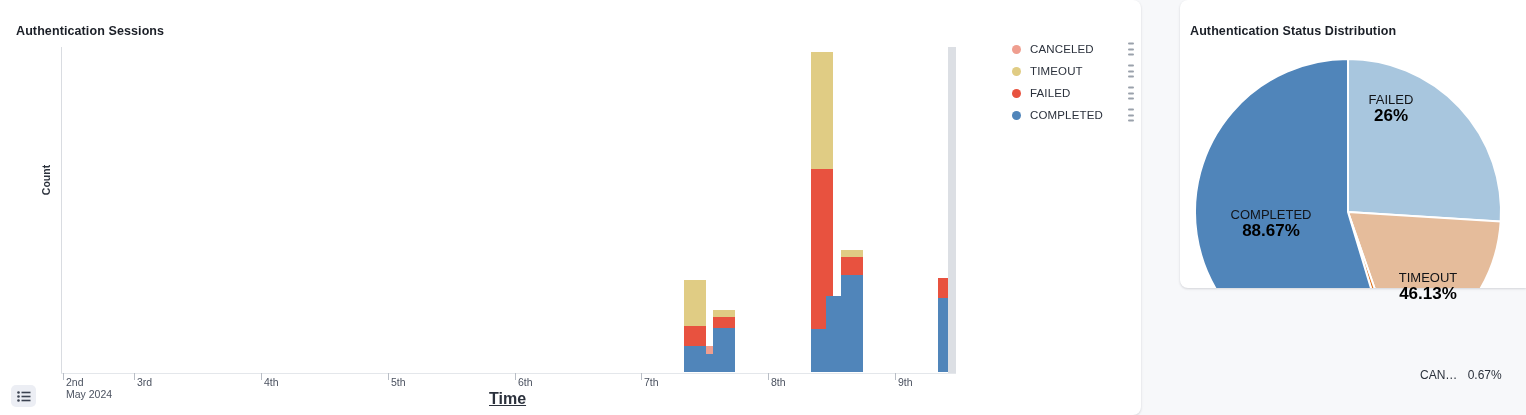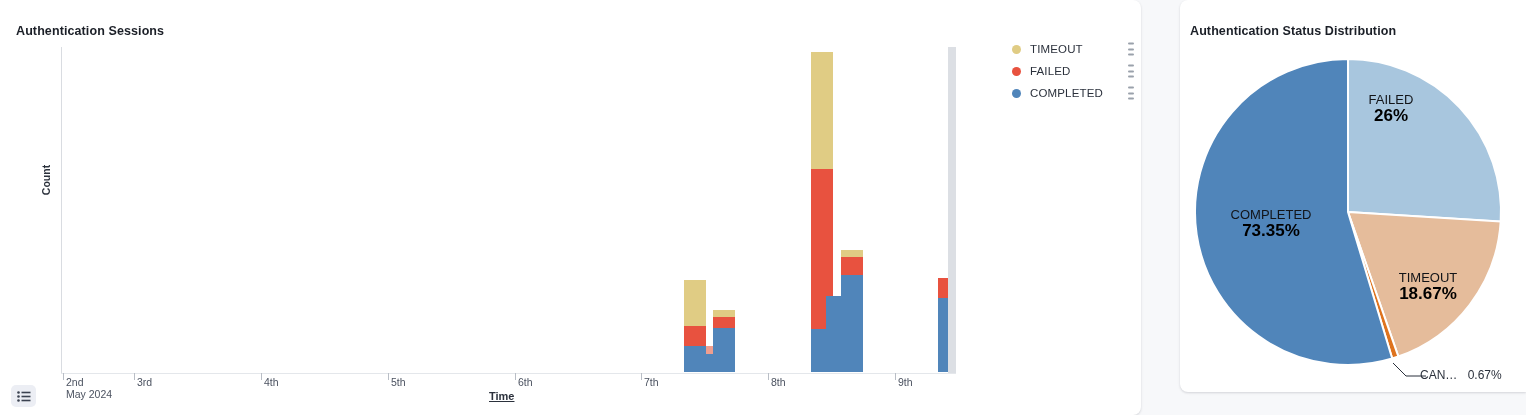--- a/index.html
+++ b/index.html
@@ -18,21 +18,21 @@
 
   
   .panel {
     position: absolute;
     background: #ffffff;
     border-radius: 8px;
     box-shadow: 0 1px 3px rgba(16,24,40,.10), 0 1px 2px rgba(16,24,40,.06);
     overflow: hidden;
   }
   #panel-sessions { left: 0px;    top: 0px; width: 1141px; height: 415px; border-radius: 0 8px 8px 0; }
-  #panel-pie      { left: 1180px; top: 0px; width: 346px;  height: 392px; border-radius: 8px 0 0 8px; }
+  #panel-pie      { left: 1180px; top: 0px; width: 346px;  height: 288px; border-radius: 8px 0 0 8px; }
 
   .panel-title {
     position: absolute;
     top: 6px;
     font-size: 12.5px;
     font-weight: bold;
     color: #1b1f27;
     letter-spacing: .1px;
     white-space: nowrap;
     margin-top: 18px;
@@ -104,21 +104,21 @@
     font-weight: bold;
     color: #2b313c;
     transform: rotate(-90deg);
     transform-origin: center center;
     white-space: nowrap;
   }
   #xlabel {
     position: absolute;
     left: 489px;
     top: 390px;
-    font-size: 11px;
+    font-size: 16px;
     font-weight: bold;
     color: #2b313c;
     white-space: nowrap;
     text-decoration: underline;
   }
 
   
   #legend {
     position: absolute;
     left: 1012px;
@@ -275,20 +275,29 @@
           <div class="tick" style="left: 895px;"></div>
           <div class="tick-label" style="left: 898px;">9th</div>
         </div>
     </div>
 
     <div id="ylabel">Count</div>
     <div id="xlabel">Time</div>
 
     <div id="legend">
         <div class="legend-row">
+          <span class="legend-dot" style="background: rgb(239, 158, 143);"></span>
+          <span class="legend-text">CANCELED</span>
+          <span class="legend-menu">
+            <i></i>
+            <i></i>
+            <i></i>
+          </span>
+        </div>
+        <div class="legend-row">
           <span class="legend-dot" style="background: rgb(224, 204, 132);"></span>
           <span class="legend-text">TIMEOUT</span>
           <span class="legend-menu">
             <i></i>
             <i></i>
             <i></i>
           </span>
         </div>
         <div class="legend-row">
           <span class="legend-dot" style="background: rgb(232, 82, 63);"></span>
@@ -330,28 +339,28 @@
           <path d="M 160 157 L 312.6996566737822 166.58200666400512 A 153 153 0 0 1 210.32688481611515 301.4860016219754 Z" fill="#e5bc9b" stroke="#ffffff" stroke-width="2"></path>
           <path d="M 160 157 L 210.32688481611515 301.4860016219754 A 153 153 0 0 1 204.20223348690362 303.47580876980766 Z" fill="#de731e" stroke="#ffffff" stroke-width="2"></path>
           <path d="M 160 157 L 204.20223348690362 303.47580876980766 A 153 153 0 1 1 159.99999999999997 4 Z" fill="#5085ba" stroke="#ffffff" stroke-width="2"></path>
           <path d="M 205 308 L 218 321 L 238 321" fill="none" stroke="#2b313c" stroke-width="1"></path>
         </svg>
       </div>
   </div>
 
   <div class="pie-label" id="label-completed">
     <span class="name">COMPLETED</span>
-    <span class="pct">73.35%</span>
+    <span class="pct">88.67%</span>
   </div>
   <div class="pie-label" id="label-failed">
     <span class="name">FAILED</span>
     <span class="pct">26%</span>
   </div>
   <div class="pie-label" id="label-timeout">
     <span class="name">TIMEOUT</span>
-    <span class="pct">18.67%</span>
+    <span class="pct">46.13%</span>
   </div>
   <div id="label-canceled">
     <span>CAN…</span>
     <span class="pct">0.67%</span>
   </div>
 
 </div>
 
 </body></html>

